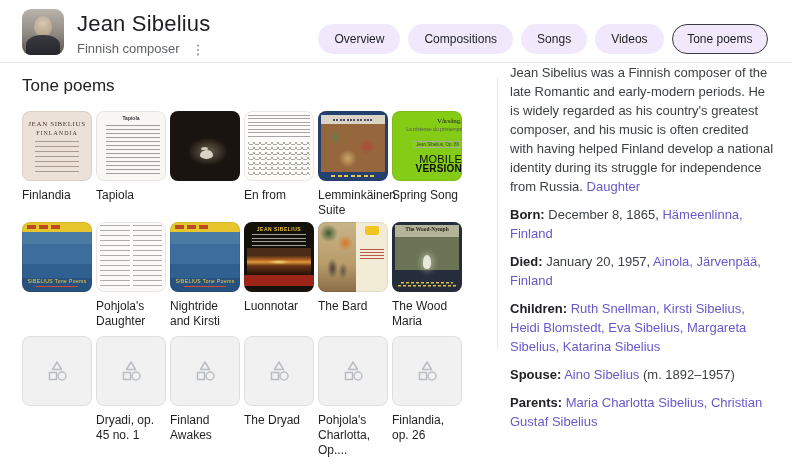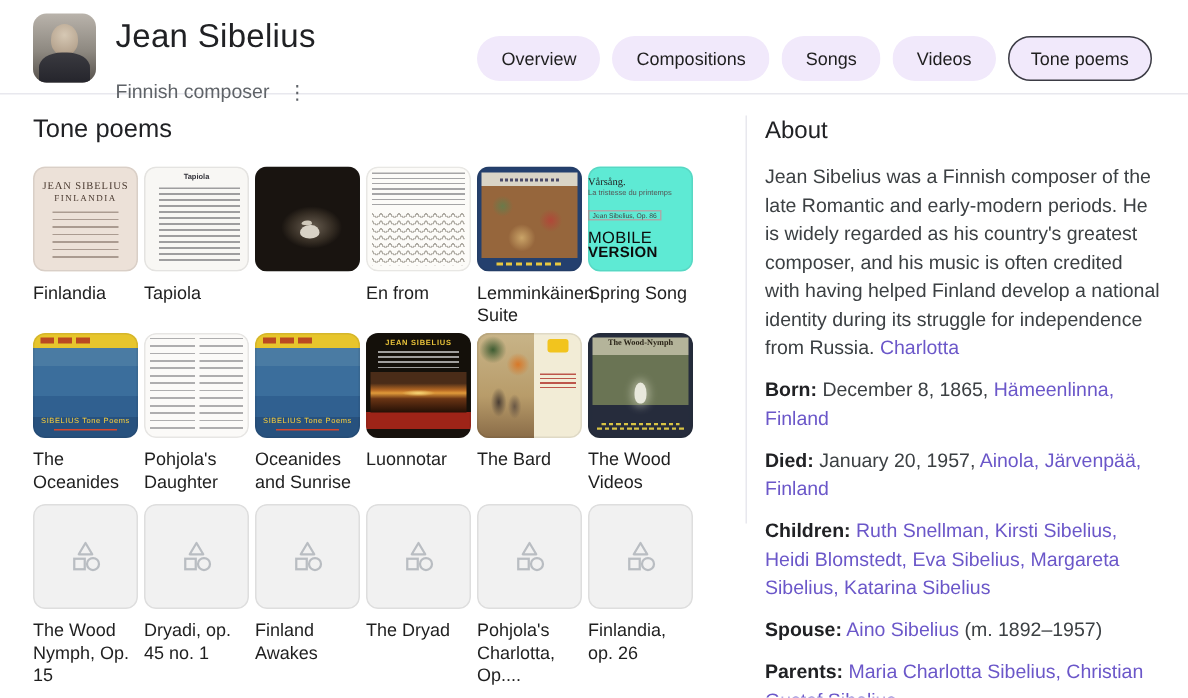--- a/index.html
+++ b/index.html
@@ -16,21 +16,21 @@
   header{display:flex;align-items:flex-start;height:62px;padding:9px 24px 0 22px;}
   .avatar{width:42px;height:46px;border-radius:9px;position:relative;overflow:hidden;flex:none;cursor:pointer;
           background:linear-gradient(180deg,#b9b3ab 0%,#8d8880 55%,#55504b 100%);}
   .avatar::before{content:"";position:absolute;left:12px;top:7px;width:18px;height:21px;
           border-radius:50% 50% 46% 46%;
           background:radial-gradient(circle at 50% 35%,#d6c8b4 0%,#b7a590 70%,#96846f 100%);}
   .avatar::after{content:"";position:absolute;left:4px;top:26px;width:34px;height:22px;
           border-radius:45% 45% 0 0;background:linear-gradient(180deg,#3a3a40,#23232a);}
   .title-block{margin-left:13px;}
   .title-block h1{margin:2px 0 0;font-size:22px;font-weight:400;letter-spacing:.2px;color:var(--t1);}
-  .subrow{display:flex;align-items:flex-end;gap:10px;margin-top:16px;}
+  .subrow{display:flex;align-items:flex-end;gap:10px;margin-top:4px;}
   .subrow .subtitle{font-size:13px;color:var(--t2);}
   .kebab{font-size:13px;color:var(--t2);cursor:pointer;line-height:1;padding:0 2px;}
   .chips{margin-left:auto;display:flex;gap:8px;margin-top:15px;}
   .chip{background:var(--chip-bg);border:1px solid transparent;border-radius:15px;
         padding:8px 15px;font-size:12px;line-height:1;color:#1f1f1f;cursor:pointer;
         font-family:"Liberation Sans",sans-serif;white-space:nowrap;}
   .chip.selected{border:1.5px solid var(--chip-border);padding:7.5px 14.5px;}
   .hr{height:1px;background:var(--divider);}
 
   
@@ -77,21 +77,21 @@
       #24406e;}
   .cover-lemminkainen::before{content:"";position:absolute;left:3px;right:3px;top:13px;bottom:9px;background:
       radial-gradient(circle 10px at 22% 28%,#6a7a4a 0%,rgba(106,122,74,0) 70%),
       radial-gradient(circle 11px at 72% 48%,#b04838 0%,rgba(176,72,56,0) 70%),
       radial-gradient(circle 13px at 42% 72%,#caa468 0%,rgba(202,164,104,0) 70%),
       #96663c;}
   .cover-lemminkainen::after{content:"";position:absolute;left:3px;right:3px;top:4px;height:9px;background:
       repeating-linear-gradient(90deg,rgba(40,40,80,.8) 0 2px,rgba(0,0,0,0) 2px 3.4px) 50% 55%/40px 2px no-repeat,
       #d9d4c6;}
 
-  .cover-spring{background:#5eead4;text-align:left;padding-top:6px;}
+  .cover-spring{background:#84cc16;text-align:right;padding-top:6px;}
   .cover-spring .ct:nth-of-type(1){font-family:"Liberation Serif",serif;font-size:7px;color:#222;}
   .cover-spring .ct:nth-of-type(2){font-size:5px;color:#555;margin-top:1px;}
   .cover-spring .ct:nth-of-type(3){display:inline-block;font-size:4.5px;color:#444;border:.5px solid #aaa;padding:0 2px;margin-top:2px;}
   .cover-spring .ct:nth-of-type(4){font-size:11px;font-weight:400;letter-spacing:.2px;line-height:10px;margin-top:4px;color:#0c0c0c;}
   .cover-spring .ct:nth-of-type(5){font-size:10px;font-weight:800;letter-spacing:.2px;line-height:10px;color:#0c0c0c;}
 
   .cover-sea{background:linear-gradient(180deg,#e7c52c 0 10px,#4a7ba3 10px 22px,#3b6e9c 22px 42px,#306090 42px 56px,#27517e 56px 70px);}
   .cover-sea::before{content:"";position:absolute;top:3px;left:5px;width:34px;height:4px;
       background:repeating-linear-gradient(90deg,#b23420 0 9px,rgba(0,0,0,0) 9px 12px);opacity:.85;}
   .cover-sea .ct{position:absolute;bottom:8px;left:0;right:0;text-align:center;font-size:5px;
@@ -208,67 +208,65 @@
               <div class="tile cover-spring"><span class="ct">Vårsång.</span><span class="ct">La tristesse du printemps</span><span class="ct">Jean Sibelius, Op. 86</span><span class="ct">MOBILE</span><span class="ct">VERSION</span><i class="frame"></i></div>
               <div class="albumlabel">Spring Song</div>
             </div>
           </div>
           <div class="grid-row row2">
             <div class="cell">
               <div class="tile cover-sea">
                 <span class="ct">SIBELIUS  Tone Poems</span>
                 <i class="frame"></i>
               </div>
-              <div class="albumlabel">The Oceanides</div>
             </div>
             <div class="cell">
               <div class="tile cover-pohjola">
                 <i class="frame"></i>
               </div>
               <div class="albumlabel">Pohjola's Daughter</div>
             </div>
             <div class="cell">
               <div class="tile cover-sea">
                 <span class="ct">SIBELIUS  Tone Poems</span>
                 <i class="frame"></i>
               </div>
-              <div class="albumlabel">Oceanides and Sunrise</div>
+              <div class="albumlabel">Nightride and Kirsti</div>
             </div>
             <div class="cell">
               <div class="tile cover-luonnotar">
                 <span class="ct">JEAN SIBELIUS</span>
                 <i class="frame"></i>
               </div>
               <div class="albumlabel">Luonnotar</div>
             </div>
             <div class="cell">
               <div class="tile cover-bard">
                 <i class="frame"></i>
               </div>
               <div class="albumlabel">The Bard</div>
             </div>
             <div class="cell">
               <div class="tile cover-woodnymph">
                 <span class="ct">The Wood-Nymph</span>
                 <i class="frame"></i>
               </div>
-              <div class="albumlabel">The Wood Videos</div>
+              <div class="albumlabel">The Wood Maria</div>
             </div>
           </div>
           <div class="grid-row row3">
             <div class="cell">
               <div class="tile cover-placeholder">
                 <svg class="ph" width="24" height="22" viewBox="0 0 24 22">
                   <path d="M12 2 L16.5 9.5 L7.5 9.5 Z" fill="none" stroke="#b9bdc2" stroke-width="1.5" stroke-linejoin="round"></path>
                   <rect x="4.5" y="12.5" width="7" height="7" fill="none" stroke="#b9bdc2" stroke-width="1.5"></rect>
                   <circle cx="17" cy="16" r="4" fill="none" stroke="#b9bdc2" stroke-width="1.5"></circle>
                 </svg>
                 <i class="frame"></i>
               </div>
-              <div class="albumlabel">The Wood Nymph, Op. 15</div>
             </div>
             <div class="cell">
               <div class="tile cover-placeholder">
                 <svg class="ph" width="24" height="22" viewBox="0 0 24 22">
                   <path d="M12 2 L16.5 9.5 L7.5 9.5 Z" fill="none" stroke="#b9bdc2" stroke-width="1.5" stroke-linejoin="round"></path>
                   <rect x="4.5" y="12.5" width="7" height="7" fill="none" stroke="#b9bdc2" stroke-width="1.5"></rect>
                   <circle cx="17" cy="16" r="4" fill="none" stroke="#b9bdc2" stroke-width="1.5"></circle>
                 </svg>
                 <i class="frame"></i>
               </div>
@@ -318,23 +316,22 @@
               </div>
               <div class="albumlabel">Finlandia, op. 26</div>
             </div>
           </div>
         </div>
     </section>
 
     <div class="vdiv"></div>
 
     <aside class="about">
-      <h2>About</h2>
       <p><span>Jean Sibelius was a Finnish composer of the late Romantic and early-modern periods. He is widely regarded as his country's greatest composer, and his music is often credited with having helped Finland develop a national identity during its struggle for independence from Russia.</span>
-        <a class="link">Charlotta</a></p>
+        <a class="link">Daughter</a></p>
       <div id="facts">
           <div class="fact"><b>Born:</b> <span>December 8, 1865, </span><a class="link">Hämeenlinna, Finland</a></div>
           <div class="fact"><b>Died:</b> <span>January 20, 1957, </span><a class="link">Ainola, Järvenpää, Finland</a></div>
           <div class="fact"><b>Children:</b> <a class="link">Ruth Snellman, Kirsti Sibelius, Heidi Blomstedt, Eva Sibelius, Margareta Sibelius, Katarina Sibelius</a></div>
           <div class="fact"><b>Spouse:</b> <a class="link">Aino Sibelius</a><span> (m. 1892–1957)</span></div>
           <div class="fact"><b>Parents:</b> <a class="link">Maria Charlotta Sibelius, Christian Gustaf Sibelius</a></div>
         </div>
 
     </aside>
   </main>

